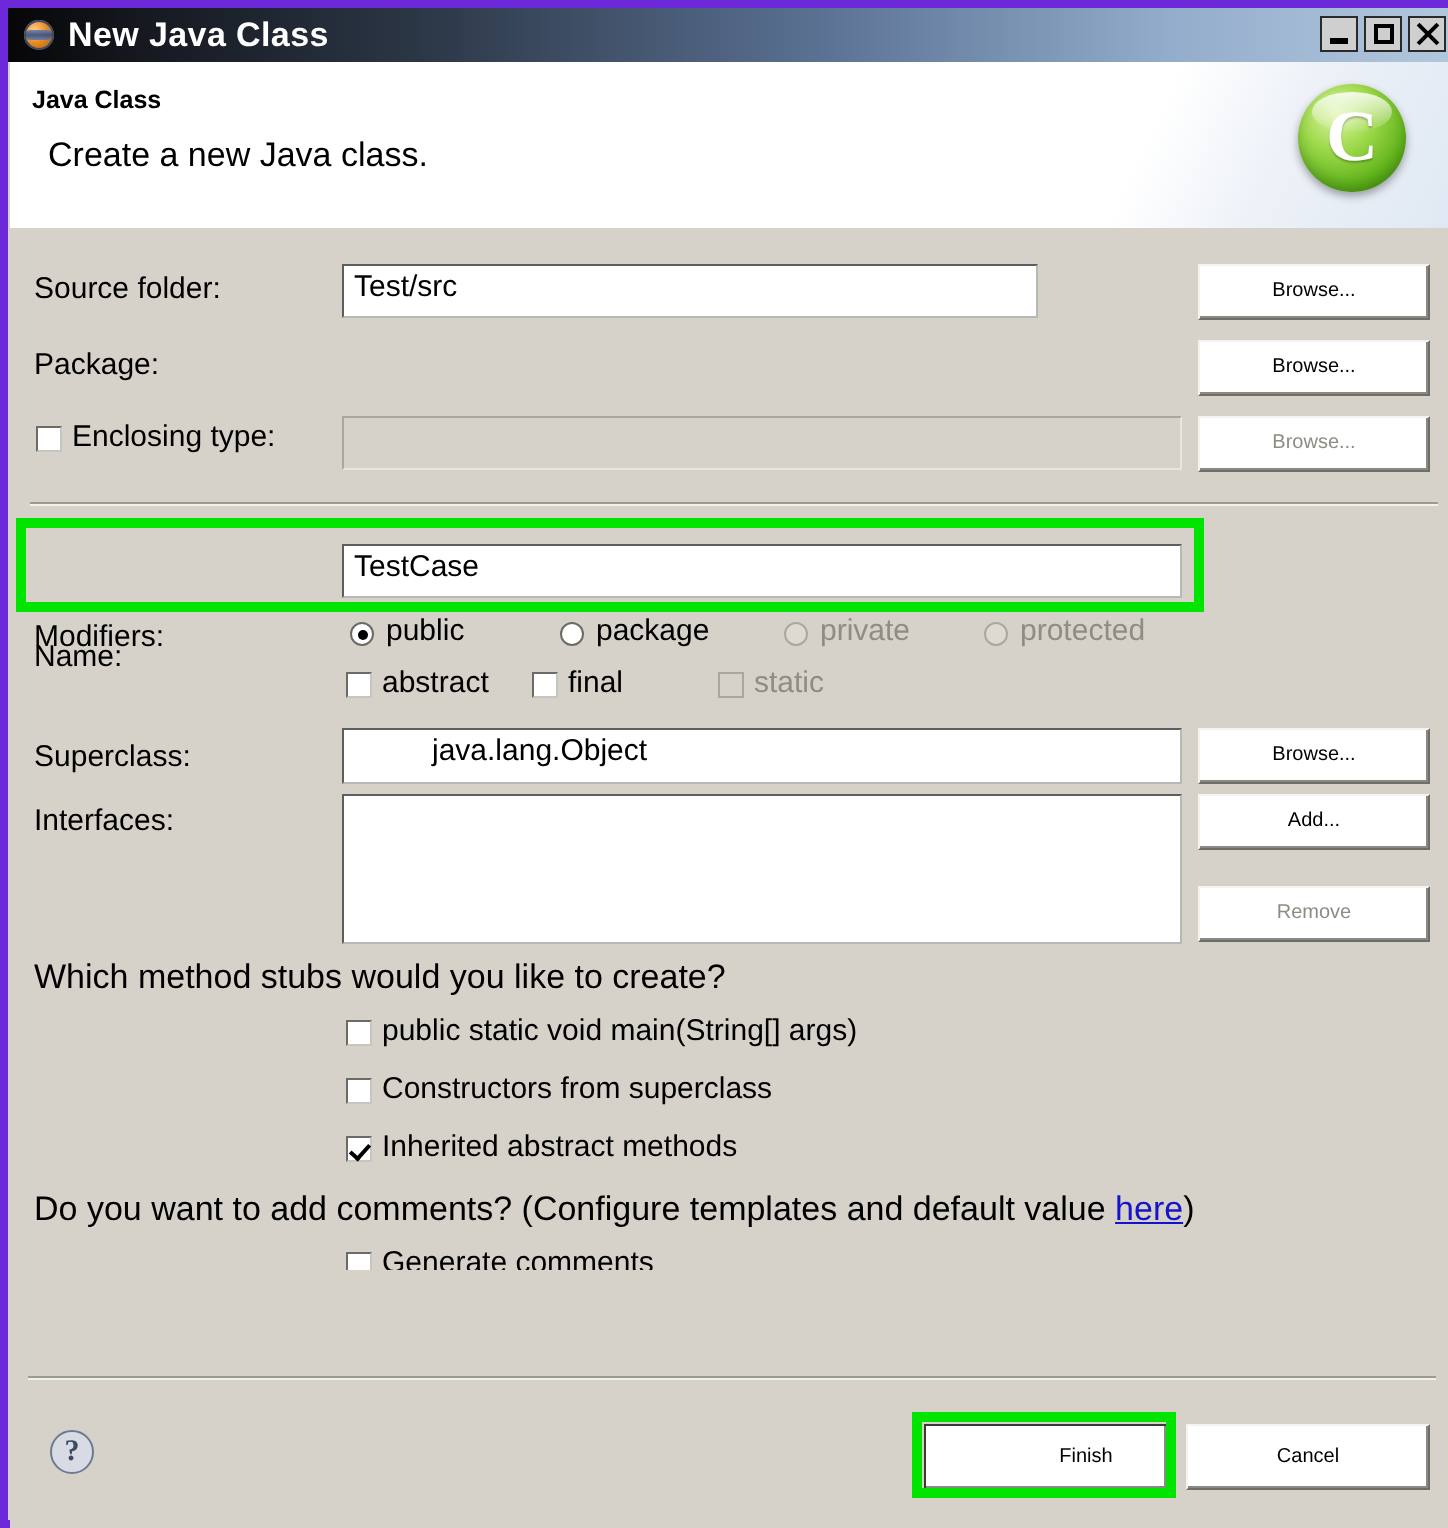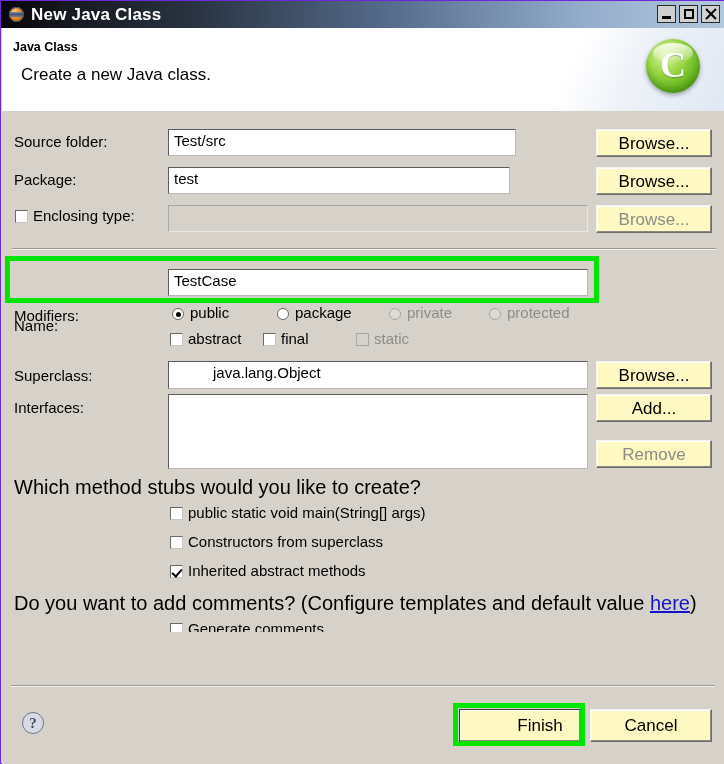--- a/index.html
+++ b/index.html
@@ -10,21 +10,21 @@
     width: 724px; height: 764px;
     font-family: "Liberation Sans", sans-serif;
     overflow: hidden;
   }
   .window {
     position: absolute;
     left: 0; top: 0;
     width: 724px; height: 764px;
     box-sizing: border-box;
     background: #d6d2ca;
-    border: 1px solid #6d28d9;
+    border: 4px solid #6d28d9;
   }
 
   
   .titlebar {
     position: absolute; left: 0; top: 0;
     width: 724px; height: 27px;
     background: linear-gradient(to right, #070708 0%, #13151c 8%, #2b3murky 0%, #2a3344 28%, #5a7193 55%, #8aa4c4 78%, #a9c1dc 92%, #b6cade 100%);
     background: linear-gradient(to right, #060608 0%, #15181f 9%, #2b3645 28%, #5a7193 56%, #93accb 80%, #b2c8dd 100%);
     overflow: hidden;
   }
@@ -153,26 +153,26 @@
   }
   .field.disabled {
     background: #d6d2ca;
     border-color: #a8a8a2;
     border-right-color: #e8e6e1;
     border-bottom-color: #e8e6e1;
   }
 
   .btn {
     position: absolute;
-    background: #fef9c3;
+    background: #ffffff;
     border: 1px solid #6e6e68;
     border-top-color: #f4f3ef;
     border-left-color: #f4f3ef;
     box-sizing: border-box;
-    font-size: 17px; color: #000;
+    font-size: 10px; color: #000;
     text-align: center;
     line-height: 100%;
     display: flex; align-items: center; justify-content: center;
     box-shadow: inset -1px -1px 0 #8a8a84, inset 1px 1px 0 #ffffff;
     white-space: nowrap;
   }
   .btn.disabled { color: #8d8d86; }
   .btn.default {
     border: 1px solid #3a3a36;
     box-shadow: inset -1px -1px 0 #8a8a84, inset 1px 1px 0 #ffffff;
@@ -222,21 +222,21 @@
   .listbox {
     position: absolute;
     background: #ffffff;
     border: 1px solid #5d5d5d;
     border-right-color: #b9b9b3;
     border-bottom-color: #b9b9b3;
     box-sizing: border-box;
   }
   .q-text {
     position: absolute;
-    font-size: 20px; color: #000; white-space: nowrap;
+    font-size: 17px; color: #000; white-space: nowrap;
   }
   .link {
     color: #1414c8; text-decoration: underline;
   }
   .clip-mask {
     position: absolute;
     background: #d6d2ca;
   }
 
   
@@ -298,21 +298,20 @@
     </div>
   </div>
 
   <div class="body">
 
     <div class="row-label" style="left:12px; top:22px;">Source folder:</div>
     <div class="field" style="left:166px; top:18px; width:348px; height:27px;">Test/src</div>
     <div class="btn" style="left:594px; top:18px; width:116px; height:28px;">Browse...</div>
 
     <div class="row-label" style="left:12px; top:60px;">Package:</div>
-    <div class="field" style="left:166px; top:56px; width:342px; height:27px;" placeholder="">test</div>
     <div class="btn" style="left:594px; top:56px; width:116px; height:28px;">Browse...</div>
 
     <div class="cb" style="left:13px; top:99px;"></div>
     <div class="row-label" style="left:31px; top:96px;">Enclosing type:</div>
     <div class="field disabled" style="left:166px; top:94px; width:420px; height:27px;"></div>
     <div class="btn disabled" style="left:594px; top:94px; width:116px; height:28px;">Browse...</div>
 
     <div class="sep" style="left:10px; top:137px; width:704px;"></div>
 
     <div class="row-label" style="left:12px; top:162px;margin-top:44px;">Name:</div>

